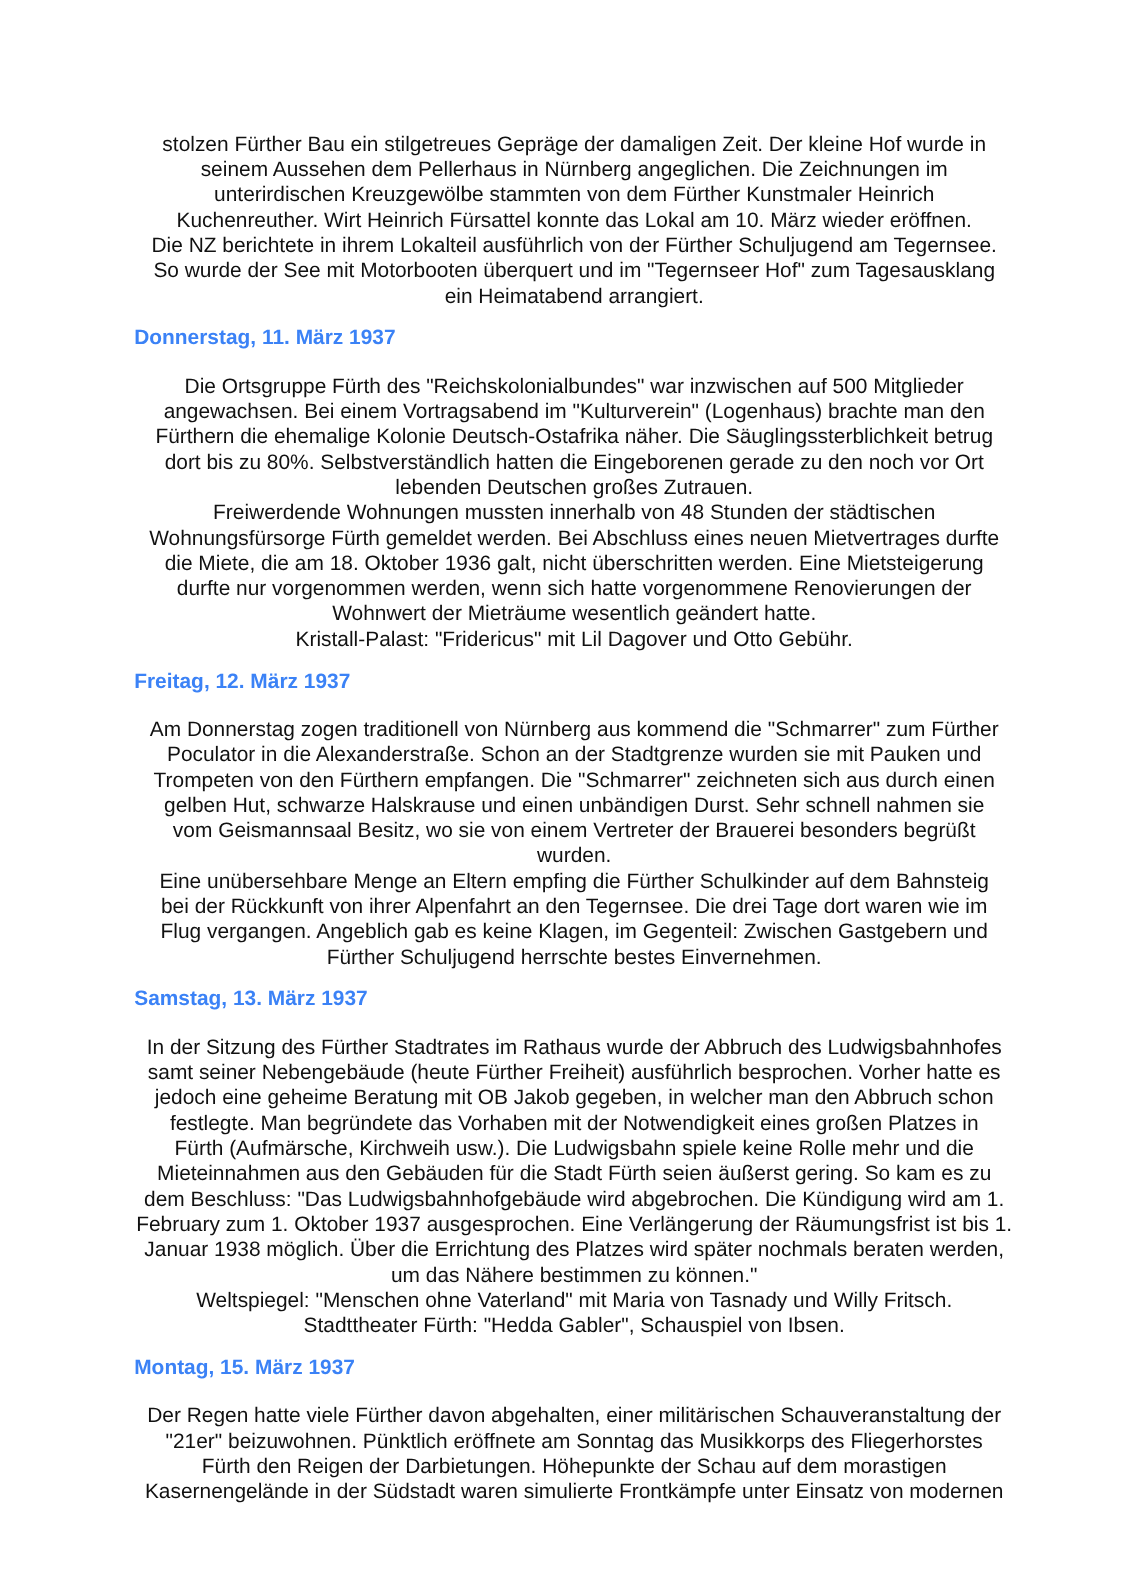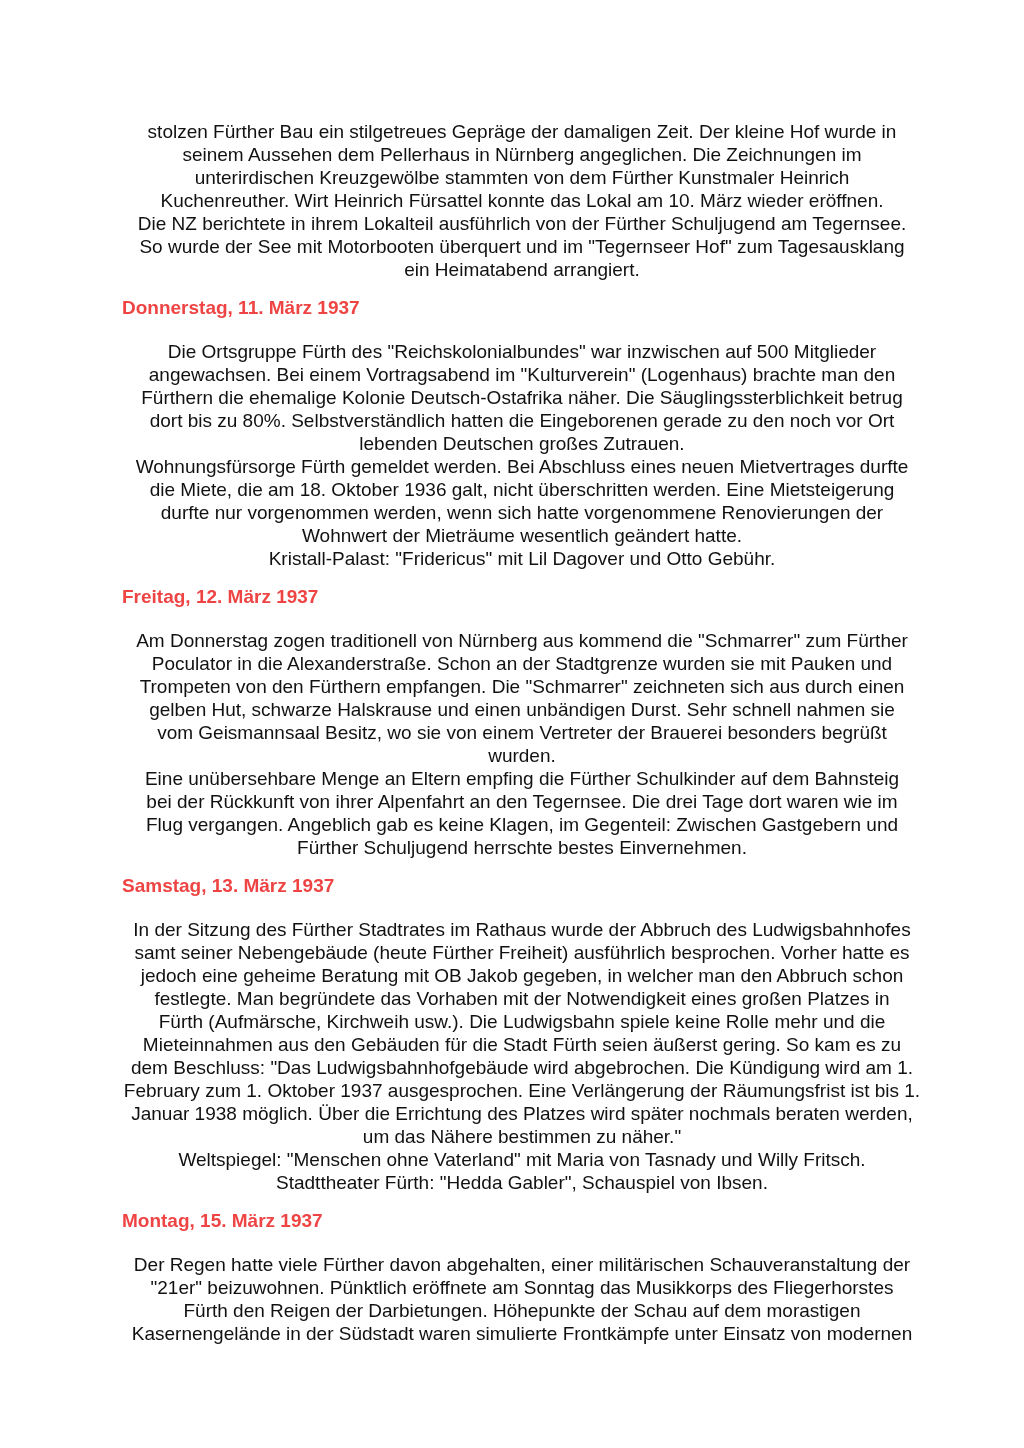--- a/index.html
+++ b/index.html
@@ -37,21 +37,21 @@
     white-space: nowrap;
     text-align: center;
   }
   h2.section-heading {
     font-size: 19px;
     font-weight: bold;
     line-height: 23px;
     height: 23px;
     margin: 15px 0 21px 0;
     white-space: nowrap;
-    color: #ef4444;
+    color: #3b82f6;
   }
 </style>
 </head>
 <body>
 
 <main class="page">
   <section class="content">
 
   <div class="paragraph">
         <div class="line">stolzen Fürther Bau ein stilgetreues Gepräge der damaligen Zeit. Der kleine Hof wurde in</div>
@@ -66,20 +66,21 @@
       </div>
       <h2 class="section-heading">Donnerstag, 11. März 1937</h2>
       <div class="paragraph">
         <div class="line">Die Ortsgruppe Fürth des "Reichskolonialbundes" war inzwischen auf 500 Mitglieder</div>
         <div class="line">angewachsen. Bei einem Vortragsabend im "Kulturverein" (Logenhaus) brachte man den</div>
         <div class="line">Fürthern die ehemalige Kolonie Deutsch-Ostafrika näher. Die Säuglingssterblichkeit betrug</div>
         <div class="line">dort bis zu 80%. Selbstverständlich hatten die Eingeborenen gerade zu den noch vor Ort</div>
         <div class="line">lebenden Deutschen großes Zutrauen.</div>
       </div>
       <div class="paragraph">
+        <div class="line">Freiwerdende Wohnungen mussten innerhalb von 48 Stunden der städtischen</div>
         <div class="line">Wohnungsfürsorge Fürth gemeldet werden. Bei Abschluss eines neuen Mietvertrages durfte</div>
         <div class="line">die Miete, die am 18. Oktober 1936 galt, nicht überschritten werden. Eine Mietsteigerung</div>
         <div class="line">durfte nur vorgenommen werden, wenn sich hatte vorgenommene Renovierungen der</div>
         <div class="line">Wohnwert der Mieträume wesentlich geändert hatte.</div>
       </div>
       <div class="paragraph">
         <div class="line">Kristall-Palast: "Fridericus" mit Lil Dagover und Otto Gebühr.</div>
       </div>
       <h2 class="section-heading">Freitag, 12. März 1937</h2>
       <div class="paragraph">
@@ -100,21 +101,21 @@
       <div class="paragraph">
         <div class="line">In der Sitzung des Fürther Stadtrates im Rathaus wurde der Abbruch des Ludwigsbahnhofes</div>
         <div class="line">samt seiner Nebengebäude (heute Fürther Freiheit) ausführlich besprochen. Vorher hatte es</div>
         <div class="line">jedoch eine geheime Beratung mit OB Jakob gegeben, in welcher man den Abbruch schon</div>
         <div class="line">festlegte. Man begründete das Vorhaben mit der Notwendigkeit eines großen Platzes in</div>
         <div class="line">Fürth (Aufmärsche, Kirchweih usw.). Die Ludwigsbahn spiele keine Rolle mehr und die</div>
         <div class="line">Mieteinnahmen aus den Gebäuden für die Stadt Fürth seien äußerst gering. So kam es zu</div>
         <div class="line">dem Beschluss: "Das Ludwigsbahnhofgebäude wird abgebrochen. Die Kündigung wird am 1.</div>
         <div class="line">February zum 1. Oktober 1937 ausgesprochen. Eine Verlängerung der Räumungsfrist ist bis 1.</div>
         <div class="line">Januar 1938 möglich. Über die Errichtung des Platzes wird später nochmals beraten werden,</div>
-        <div class="line">um das Nähere bestimmen zu näher."</div>
+        <div class="line">um das Nähere bestimmen zu können."</div>
       </div>
       <div class="paragraph">
         <div class="line">Weltspiegel: "Menschen ohne Vaterland" mit Maria von Tasnady und Willy Fritsch.</div>
       </div>
       <div class="paragraph">
         <div class="line">Stadttheater Fürth: "Hedda Gabler", Schauspiel von Ibsen.</div>
       </div>
       <h2 class="section-heading">Montag, 15. März 1937</h2>
       <div class="paragraph">
         <div class="line">Der Regen hatte viele Fürther davon abgehalten, einer militärischen Schauveranstaltung der</div>

